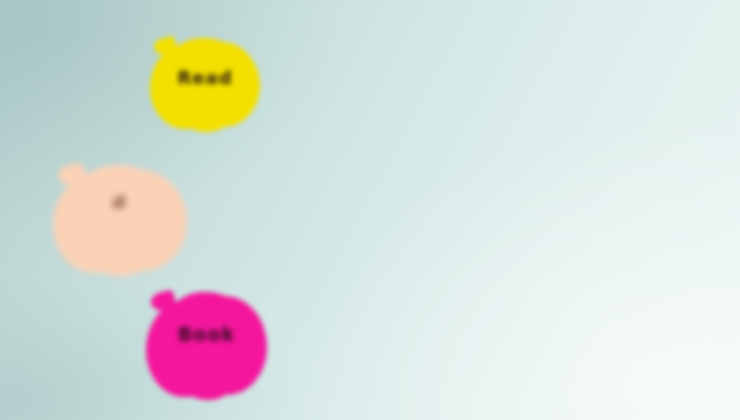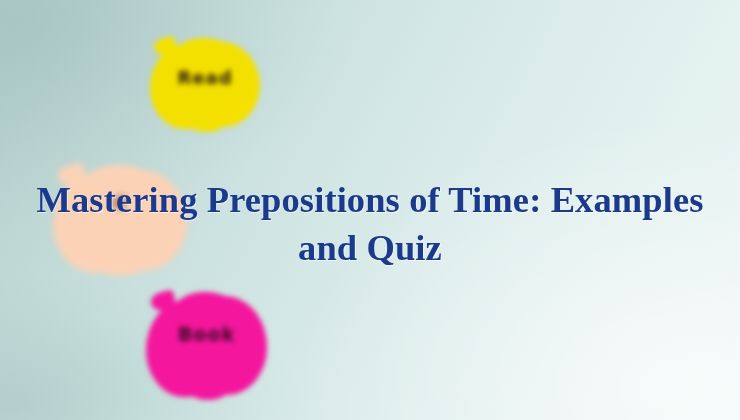--- a/index.html
+++ b/index.html
@@ -231,16 +231,14 @@
     <div class="apple">
       <div class="stem"></div>
       <div class="lobe lobe-l"></div>
       <div class="lobe lobe-r"></div>
       <div class="lobe lobe-c"></div>
       <div class="dimple"></div>
     </div>
     <div class="note-text">Book</div>
   </div>
 
-  <h1 id="title">Mastering Prepositions of Time: Examples
-and Quiz</h1>
 
 </div>
 
 </body></html>

